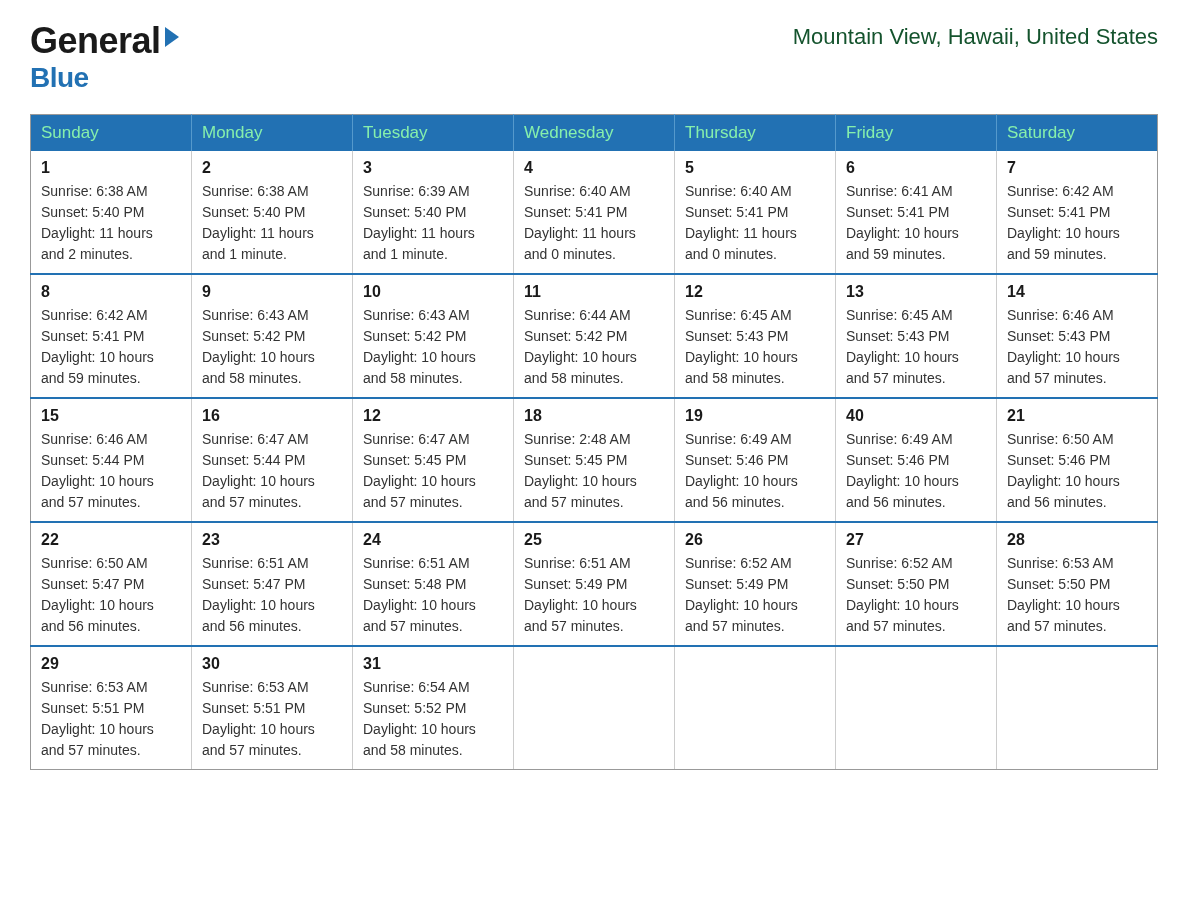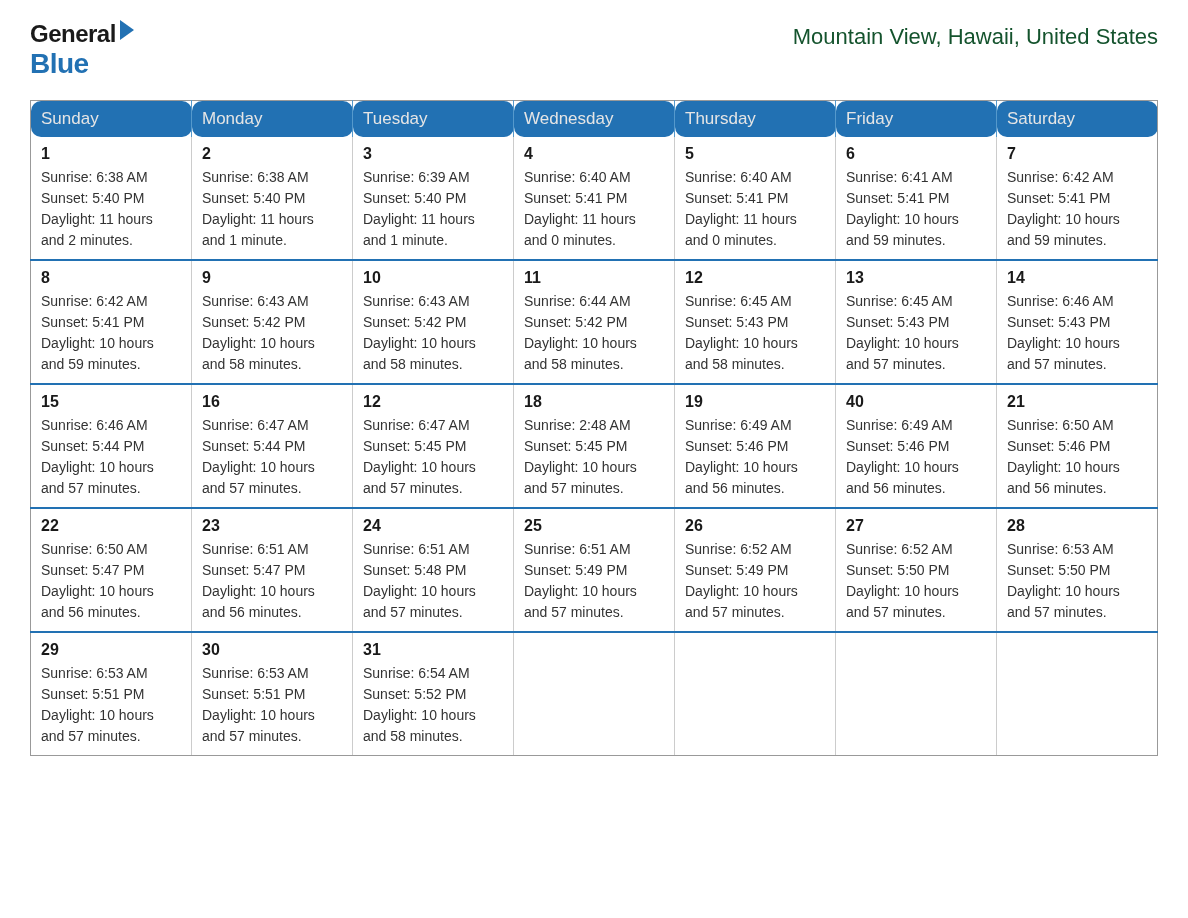--- a/index.html
+++ b/index.html
@@ -15,21 +15,21 @@
       justify-content: space-between;
       align-items: flex-start;
       margin-bottom: 20px;
     }
     .logo {
       display: flex;
       flex-direction: column;
       align-items: flex-start;
     }
     .logo-text-general {
-      font-size: 24px;
+      font-size: 36px;
       font-weight: bold;
       color: #1a1a1a;
       letter-spacing: -0.5px;
     }
     .logo-text-blue {
       font-size: 28px;
       font-weight: bold;
       color: #2271b3;
       letter-spacing: -0.5px;
     }
@@ -60,27 +60,26 @@
       color: #14532d;
       margin-top: 4px;
     }
     .calendar {
       width: 100%;
       border-collapse: collapse;
       border: 1px solid #999;
     }
     .calendar th {
       background-color: #2271b3;
-      color: #e5e5e5;
+      color: #86efac;
       font-size: 17px;
       font-weight: normal;
       padding: 8px 10px;
       text-align: left;
       border-right: 1px solid #5599cc;
-      border-radius: 10px;
     }
     .calendar th:last-child {
       border-right: none;
     }
     .calendar td {
       vertical-align: top;
       padding: 8px 10px;
       border-right: 1px solid #ccc;
       border-bottom: 2px solid #2271b3;
       font-size: 13px;

